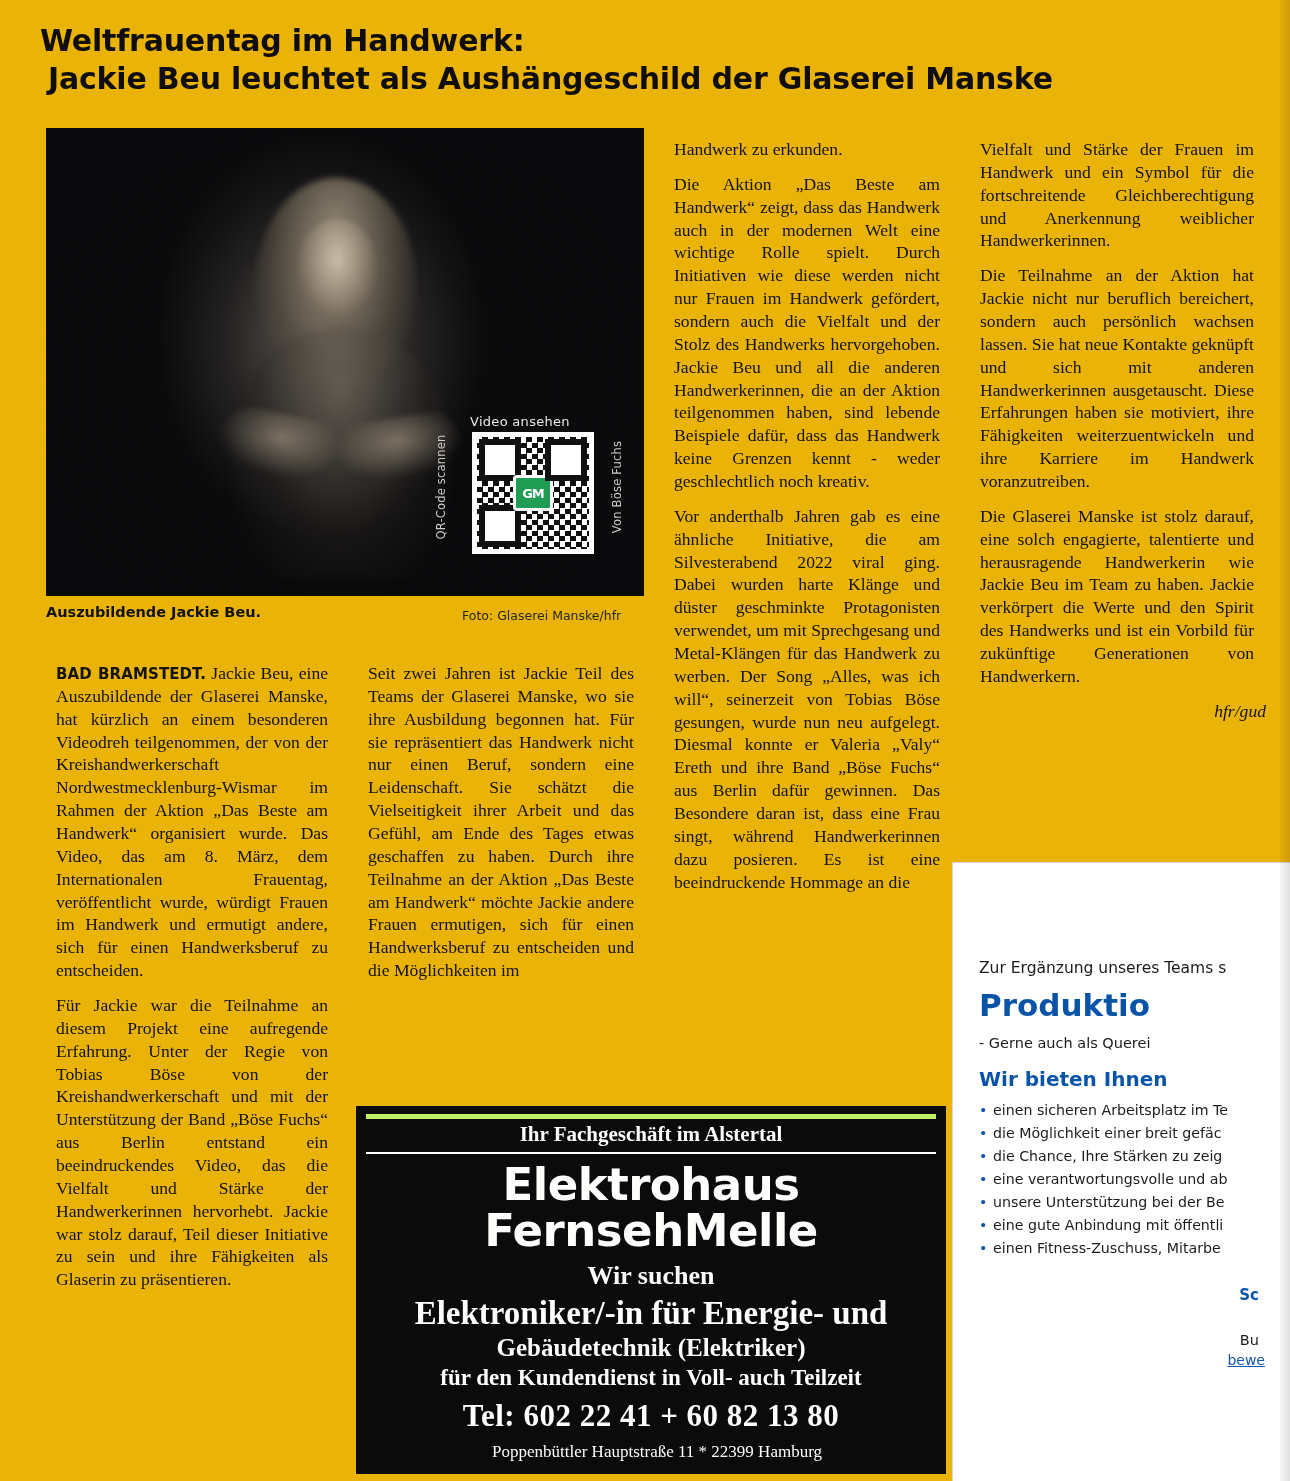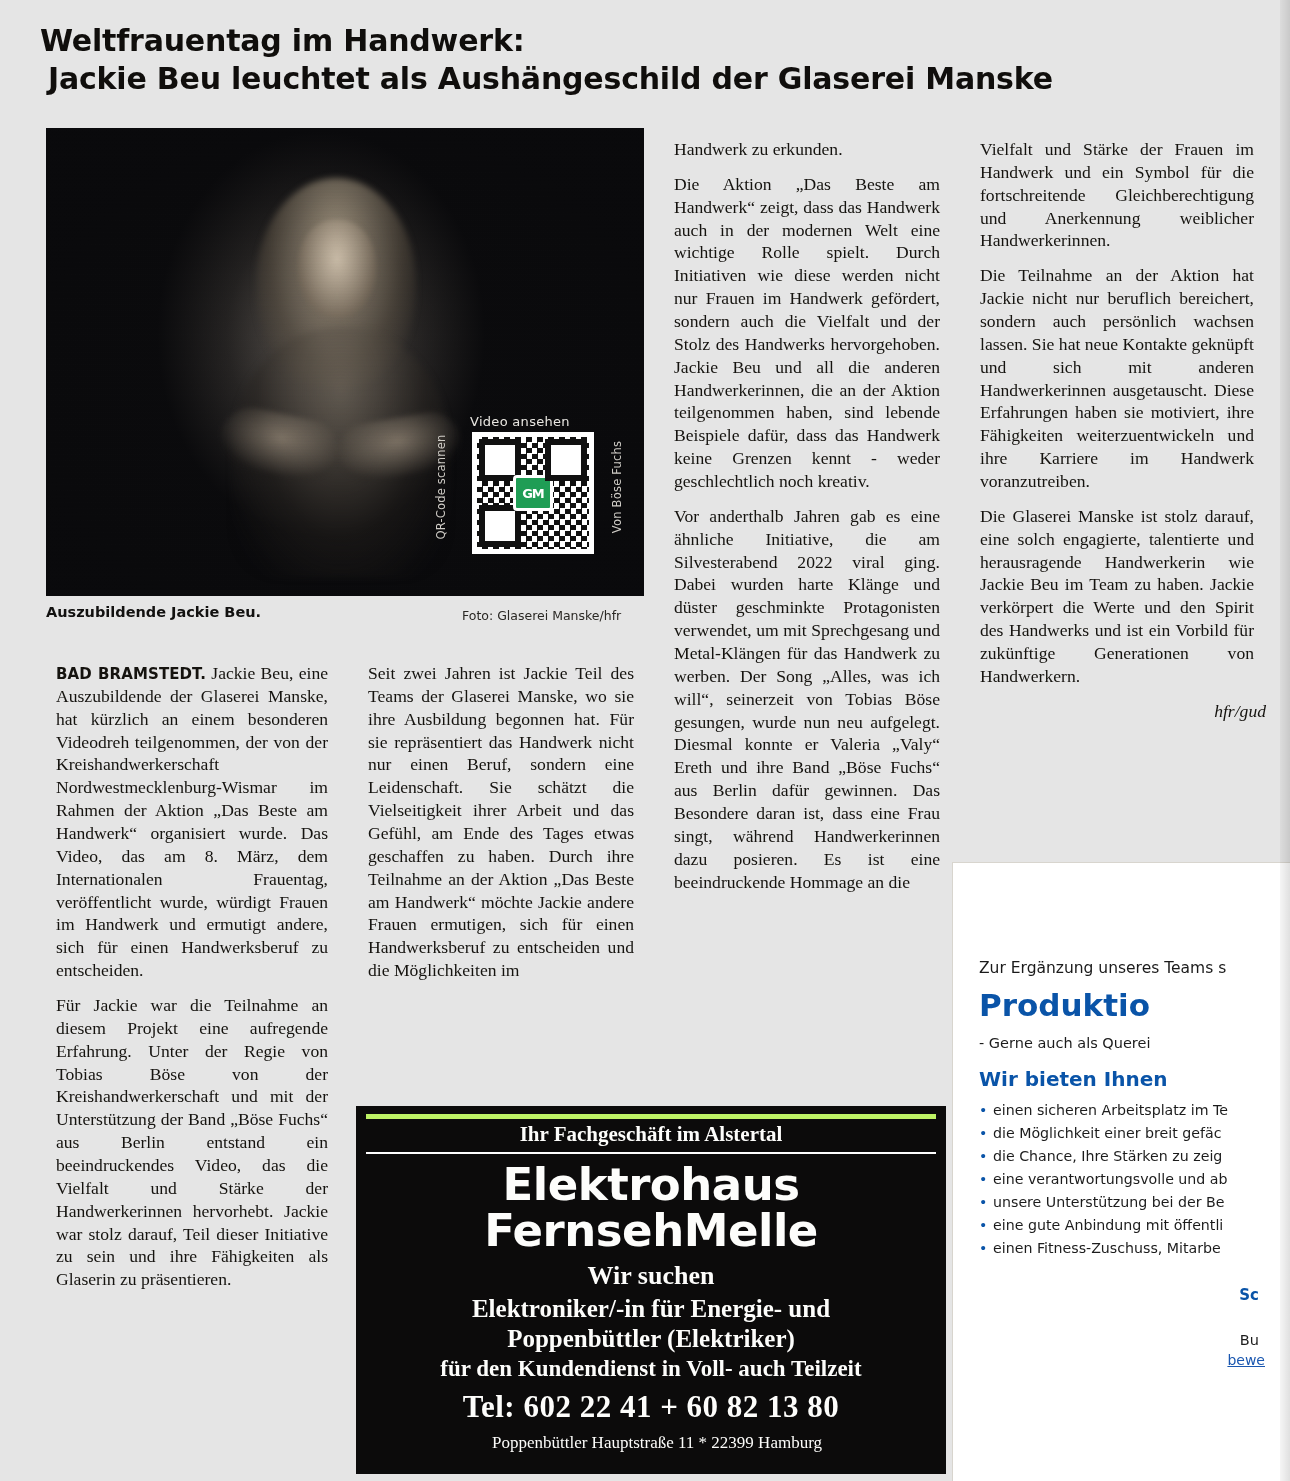--- a/index.html
+++ b/index.html
@@ -11,21 +11,21 @@
     width: 1290px;
     height: 1481px;
     position: relative;
     font-family: "Liberation Serif", serif;
     color: #14120f;
     overflow: hidden;
   }
   .page {
     position: absolute;
     inset: 0;
-    background: #e5e5e5;
+    background: #eab308;
   }
   
   .headline {
     position: absolute;
     left: 40px;
     top: 22px;
     width: 1200px;
     font-family: "DejaVu Sans", sans-serif;
     font-weight: bold;
     font-size: 30px;
@@ -283,21 +283,21 @@
     letter-spacing: -0.5px;
   }
   .ad-brand2 {
     font-family: "DejaVu Sans", sans-serif;
     font-weight: bold;
     font-size: 45px;
     line-height: 1.02;
     letter-spacing: -0.5px;
   }
   .ad-l1 { font-weight: bold; font-size: 26px; margin-top: 7px; }
-  .ad-l2 { font-weight: bold; font-size: 25px; margin-top: 4px; }
+  .ad-l2 { font-weight: bold; font-size: 33px; margin-top: 4px; }
   .ad-l3 { font-weight: bold; font-size: 25px; margin-top: 2px; }
   .ad-l4 { font-weight: bold; font-size: 23px; margin-top: 3px; }
   .ad-tel { font-weight: bold; font-size: 31px; margin-top: 7px; letter-spacing: 0.5px; }
   .ad-addr { font-size: 17px; margin-top: 8px; padding-left: 12px; }
 
   
   .ad-job {
     position: absolute;
     left: 952px;
     top: 862px;
@@ -445,21 +445,21 @@
     <p>Die Glaserei Manske ist stolz darauf, eine solch engagierte, talentierte und herausragende Handwerkerin wie Jackie Beu im Team zu haben. Jackie verkörpert die Werte und den Spirit des Handwerks und ist ein Vorbild für zukünftige Generationen von Handwerkern.</p>
     <span class="signoff">hfr/gud</span>
   </div>
 
   <div class="ad-black">
     <div class="ad-top-bar">Ihr Fachgeschäft im Alstertal</div>
     <div class="ad-brand1">Elektrohaus</div>
     <div class="ad-brand2">FernsehMelle</div>
     <div class="ad-l1">Wir suchen</div>
     <div class="ad-l2">Elektroniker/-in für Energie- und</div>
-    <div class="ad-l3">Poppenbüttler (Elektriker)</div>
+    <div class="ad-l3">Gebäudetechnik (Elektriker)</div>
     <div class="ad-l4">für den Kundendienst in Voll- auch Teilzeit</div>
     <div class="ad-tel">Tel: 602 22 41 + 60 82 13 80</div>
     <div class="ad-addr">Poppenbüttler Hauptstraße 11 * 22399 Hamburg</div>
   </div>
 
   <div class="ad-job">
     <div class="ad-job-inner">
       <div class="job-lead">Zur Ergänzung unseres Teams s</div>
       <div class="job-title">Produktio</div>
       <div class="job-sub">- Gerne auch als Querei</div>

